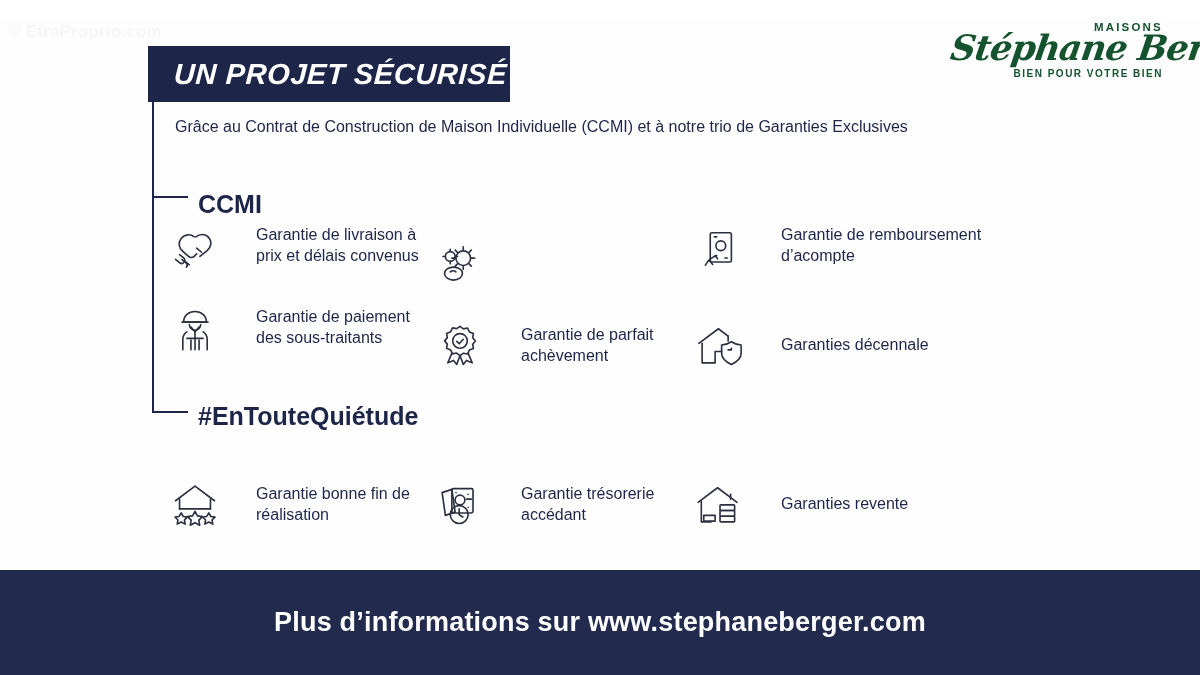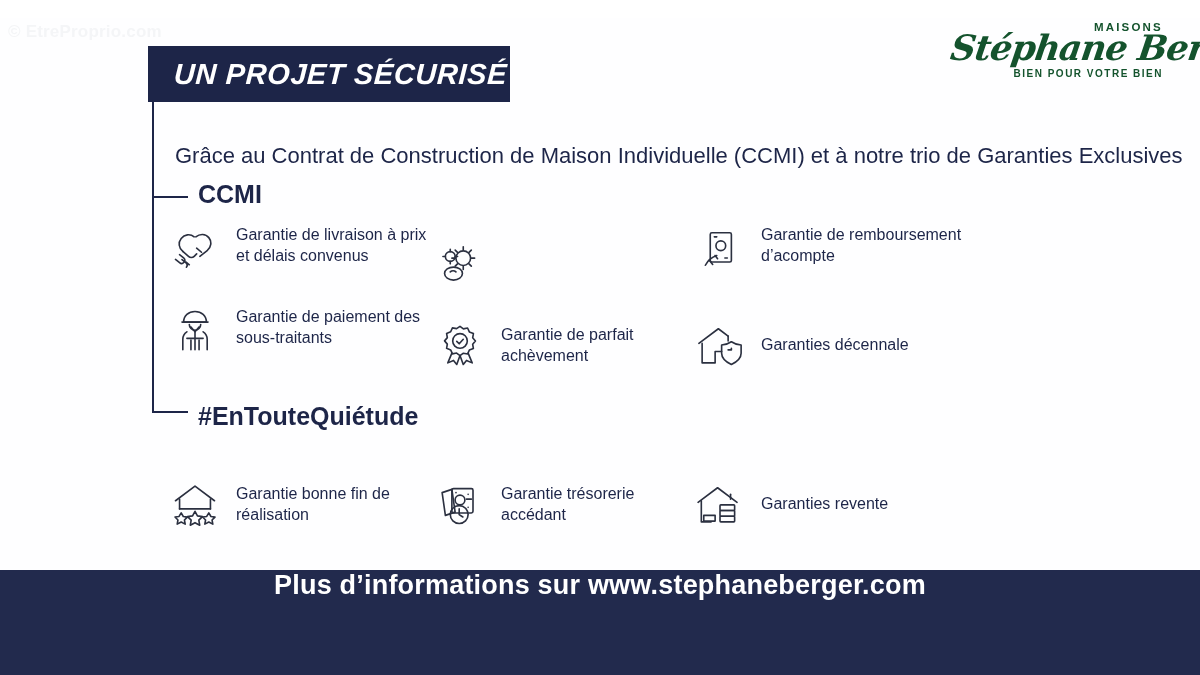--- a/index.html
+++ b/index.html
@@ -105,33 +105,33 @@
     width: 36px;
     height: 2px;
     background: #1d2548;
   }
   .tick-ccmi  { top: 196px; }
   .tick-quiet { top: 411px; }
 
   .subtitle {
     position: absolute;
     left: 175px;
-    top: 143px;
-    font-size: 22px;
+    top: 118px;
+    font-size: 16px;
     color: #1d2548;
     white-space: nowrap;
   }
 
   .section-title {
     position: absolute;
     font-size: 25px;
     font-weight: 700;
     color: #1d2548;
   }
-  .section-title.ccmi  { left: 198px; top: 180px; }
+  .section-title.ccmi  { left: 198px; top: 190px; }
   .section-title.quiet { left: 198px; top: 402px; }
 
   
   .grid {
     position: absolute;
     display: grid;
     grid-template-columns: 265px 260px 300px;
   }
   .grid.ccmi  { left: 168px; top: 222px; grid-template-rows: 82px 82px; }
   .grid.quiet { left: 168px; top: 469px; grid-template-rows: 70px; }
@@ -149,35 +149,36 @@
     display: flex;
     align-items: center;
     justify-content: center;
   }
   .item .icon svg { width: 52px; height: 52px; display: block; }
   .item .label {
     font-size: 16px;
     line-height: 1.33;
     color: #1d2548;
     padding-top: 2px;
+    margin-left: 20px;
   }
   
   .item.center .label { align-self: center; padding-top: 0; }
   .item.center .icon  { align-self: center; }
 
   
   .footer {
     position: absolute;
     left: 0;
     right: 0;
     top: 570px;
     height: 105px;
     background: #222a4d;
     display: flex;
-    align-items: flex-start;
+    align-items: center;
     justify-content: center;
   }
   .footer .footer-text {
     color: #ffffff;
     font-size: 27px;
     font-weight: 700;
     letter-spacing: .2px;
   }
   .topband { position:absolute; left:0; right:0; top:0; height:18px; background:#ffffff; }
 </style>

